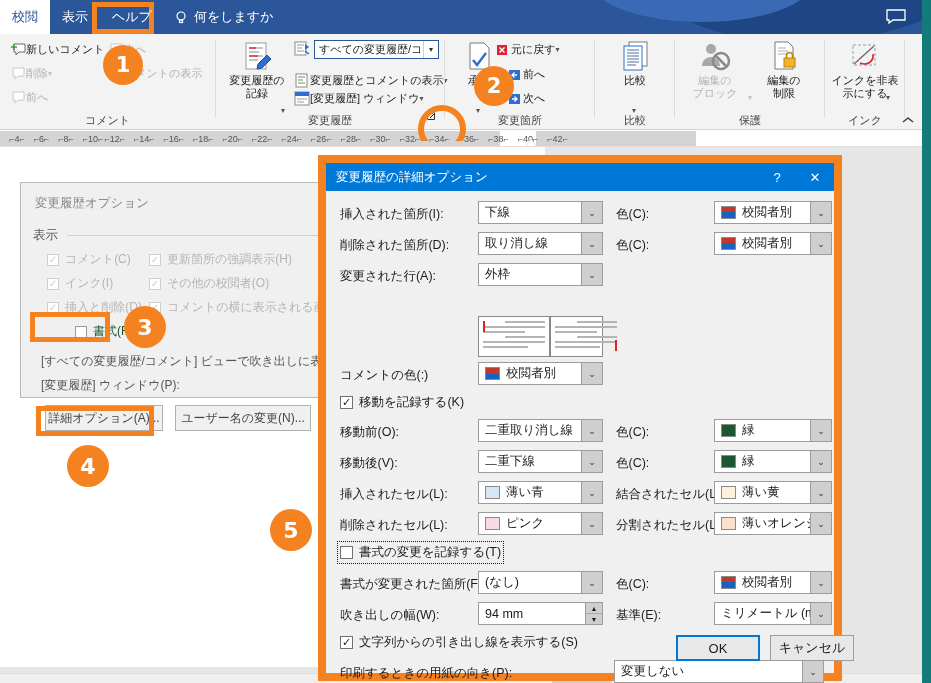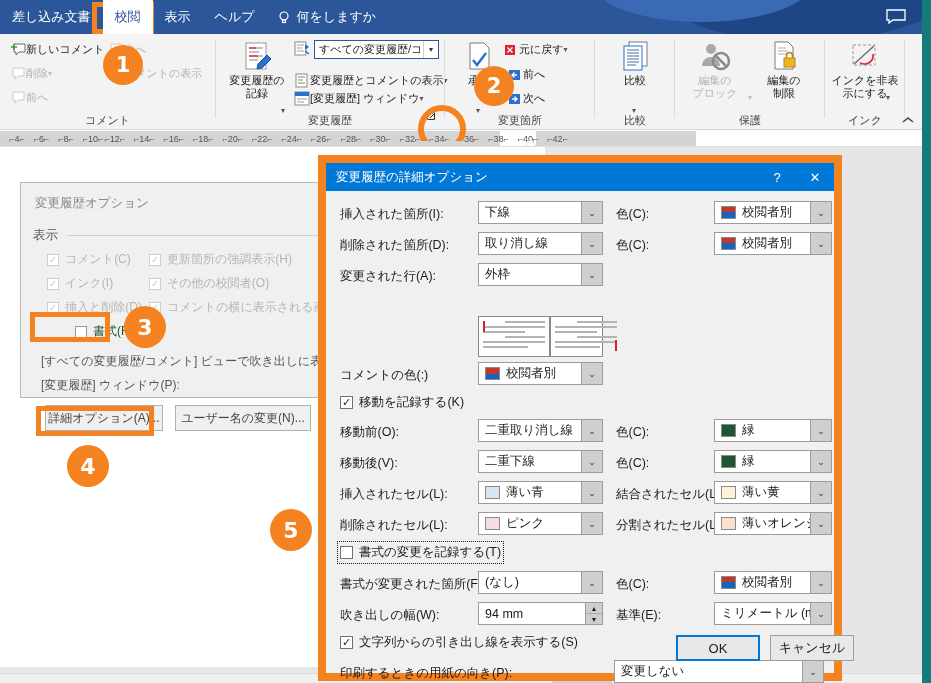--- a/index.html
+++ b/index.html
@@ -227,21 +227,20 @@
     <div class="swoosh"></div>
     <div class="swoosh2"></div>
     <div class="comment-bubble">
       <svg width="20" height="15" viewBox="0 0 20 15">
           <path d="M1 1h18v10H7l-4 3v-3H1z" fill="none" stroke="#fff" stroke-width="1.3"></path>
         </svg>
     </div>
   </div>
 
   <div class="tabs">
-    <div class="tab">差し込み文書</div>
     <div class="tab active">校閲</div>
     <div class="tab">表示</div>
     <div class="tab">ヘルプ</div>
     <div class="tellme">
       <span class="bulb">
         <svg width="14" height="14" viewBox="0 0 14 14">
             <circle cx="7" cy="6" r="4" fill="none" stroke="#fff" stroke-width="1.2"></circle>
             <rect x="5.5" y="10" width="3" height="2.5" fill="none" stroke="#fff" stroke-width="1.2"></rect>
           </svg>
       </span>
@@ -358,21 +357,21 @@
         <span class="ic">
           <svg width="32" height="34" viewBox="0 0 32 34">
               <path d="M7 3h14l5 5v21H7z" fill="#fff" stroke="#7a7a7a"></path>
               <path d="M10 20l4 5 9-12" fill="none" stroke="#2b6fd0" stroke-width="2.4"></path>
             </svg>
         </span>
         <span>承諾</span>
       </div>
       <span class="caret" style="position:absolute; left:30px; top:72px;">▾</span>
 
-      <div class="smallrow" style="left:58px; top:8px;">
+      <div class="smallrow" style="left:50px; top:8px;">
         <svg width="15" height="14" viewBox="0 0 15 14">
             <rect x="1" y="2" width="10" height="10" fill="#d23"></rect>
             <path d="M3.5 4.5l5 5M8.5 4.5l-5 5" stroke="#fff" stroke-width="1.4"></path>
           </svg>
         <span>元に戻す</span>
         <span class="caret">▾</span>
       </div>
       <div class="smallrow" style="left:62px; top:33px;">
         <svg width="15" height="14" viewBox="0 0 15 14">
             <rect x="1" y="2" width="11" height="10" fill="#2b6fd0"></rect>

